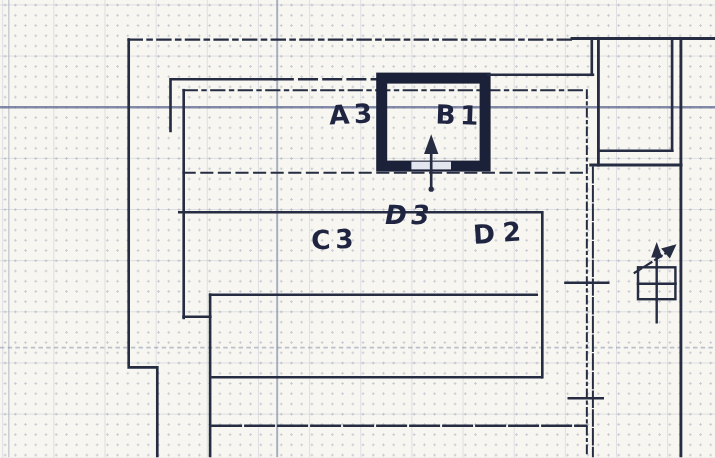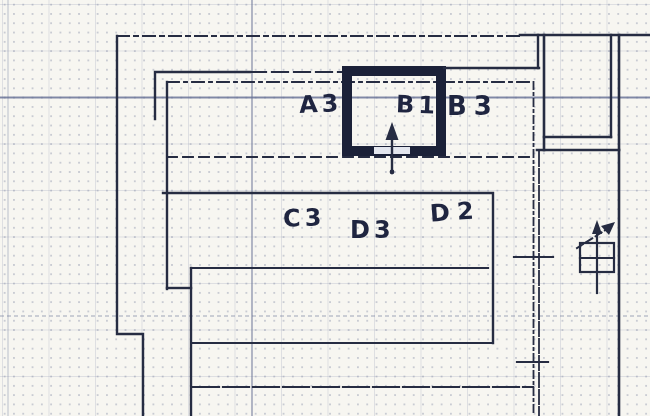--- a/index.html
+++ b/index.html
@@ -22,21 +22,21 @@
     color:#1f2540;
     letter-spacing:4px;
     line-height:1;
     white-space:nowrap;
     user-select:none;
   }
   .lbl-a3{left:299px;top:92px;transform:rotate(-3deg);}
   .lbl-b1{left:396px;top:93px;transform:rotate(2deg);}
   .lbl-b3{left:447px;top:93px;font-size:26px;letter-spacing:7px;}
   .lbl-c3{left:283px;top:206px;transform:rotate(-2deg);}
-  .lbl-d3{left:350px;top:218px;}
+  .lbl-d3{left:350px;top:184px;font-style:italic;}
   .lbl-d2{left:430px;top:200px;letter-spacing:7px;transform:rotate(-4deg);}
 </style>
 </head>
 <body>
 
 <div class="paper">
 
   <svg class="plan" width="650" height="416" viewBox="0 0 650 416">
 
     <g>
@@ -104,18 +104,17 @@
       <line x1="597" y1="228" x2="597" y2="243" stroke-width="2.2"></line>
       <line x1="597" y1="272" x2="597" y2="293" stroke-width="2.2"></line>
       <polygon points="597,220 592,234 602,234" fill="#262c42" stroke="none"></polygon>
       <path d="M577,248 L607,229" stroke-width="2" stroke-dasharray="7 4"></path>
       <polygon points="615,222 601,226 609,235" fill="#262c42" stroke="none"></polygon>
     </g>
   </svg>
 
   <div class="room-label lbl-a3">A3</div>
   <div class="room-label lbl-b1">B1</div>
-  <div class="room-label lbl-b3">B3</div>
   <div class="room-label lbl-c3">C3</div>
   <div class="room-label lbl-d3">D3</div>
   <div class="room-label lbl-d2">D2</div>
 
 </div>
 
 </body></html>

